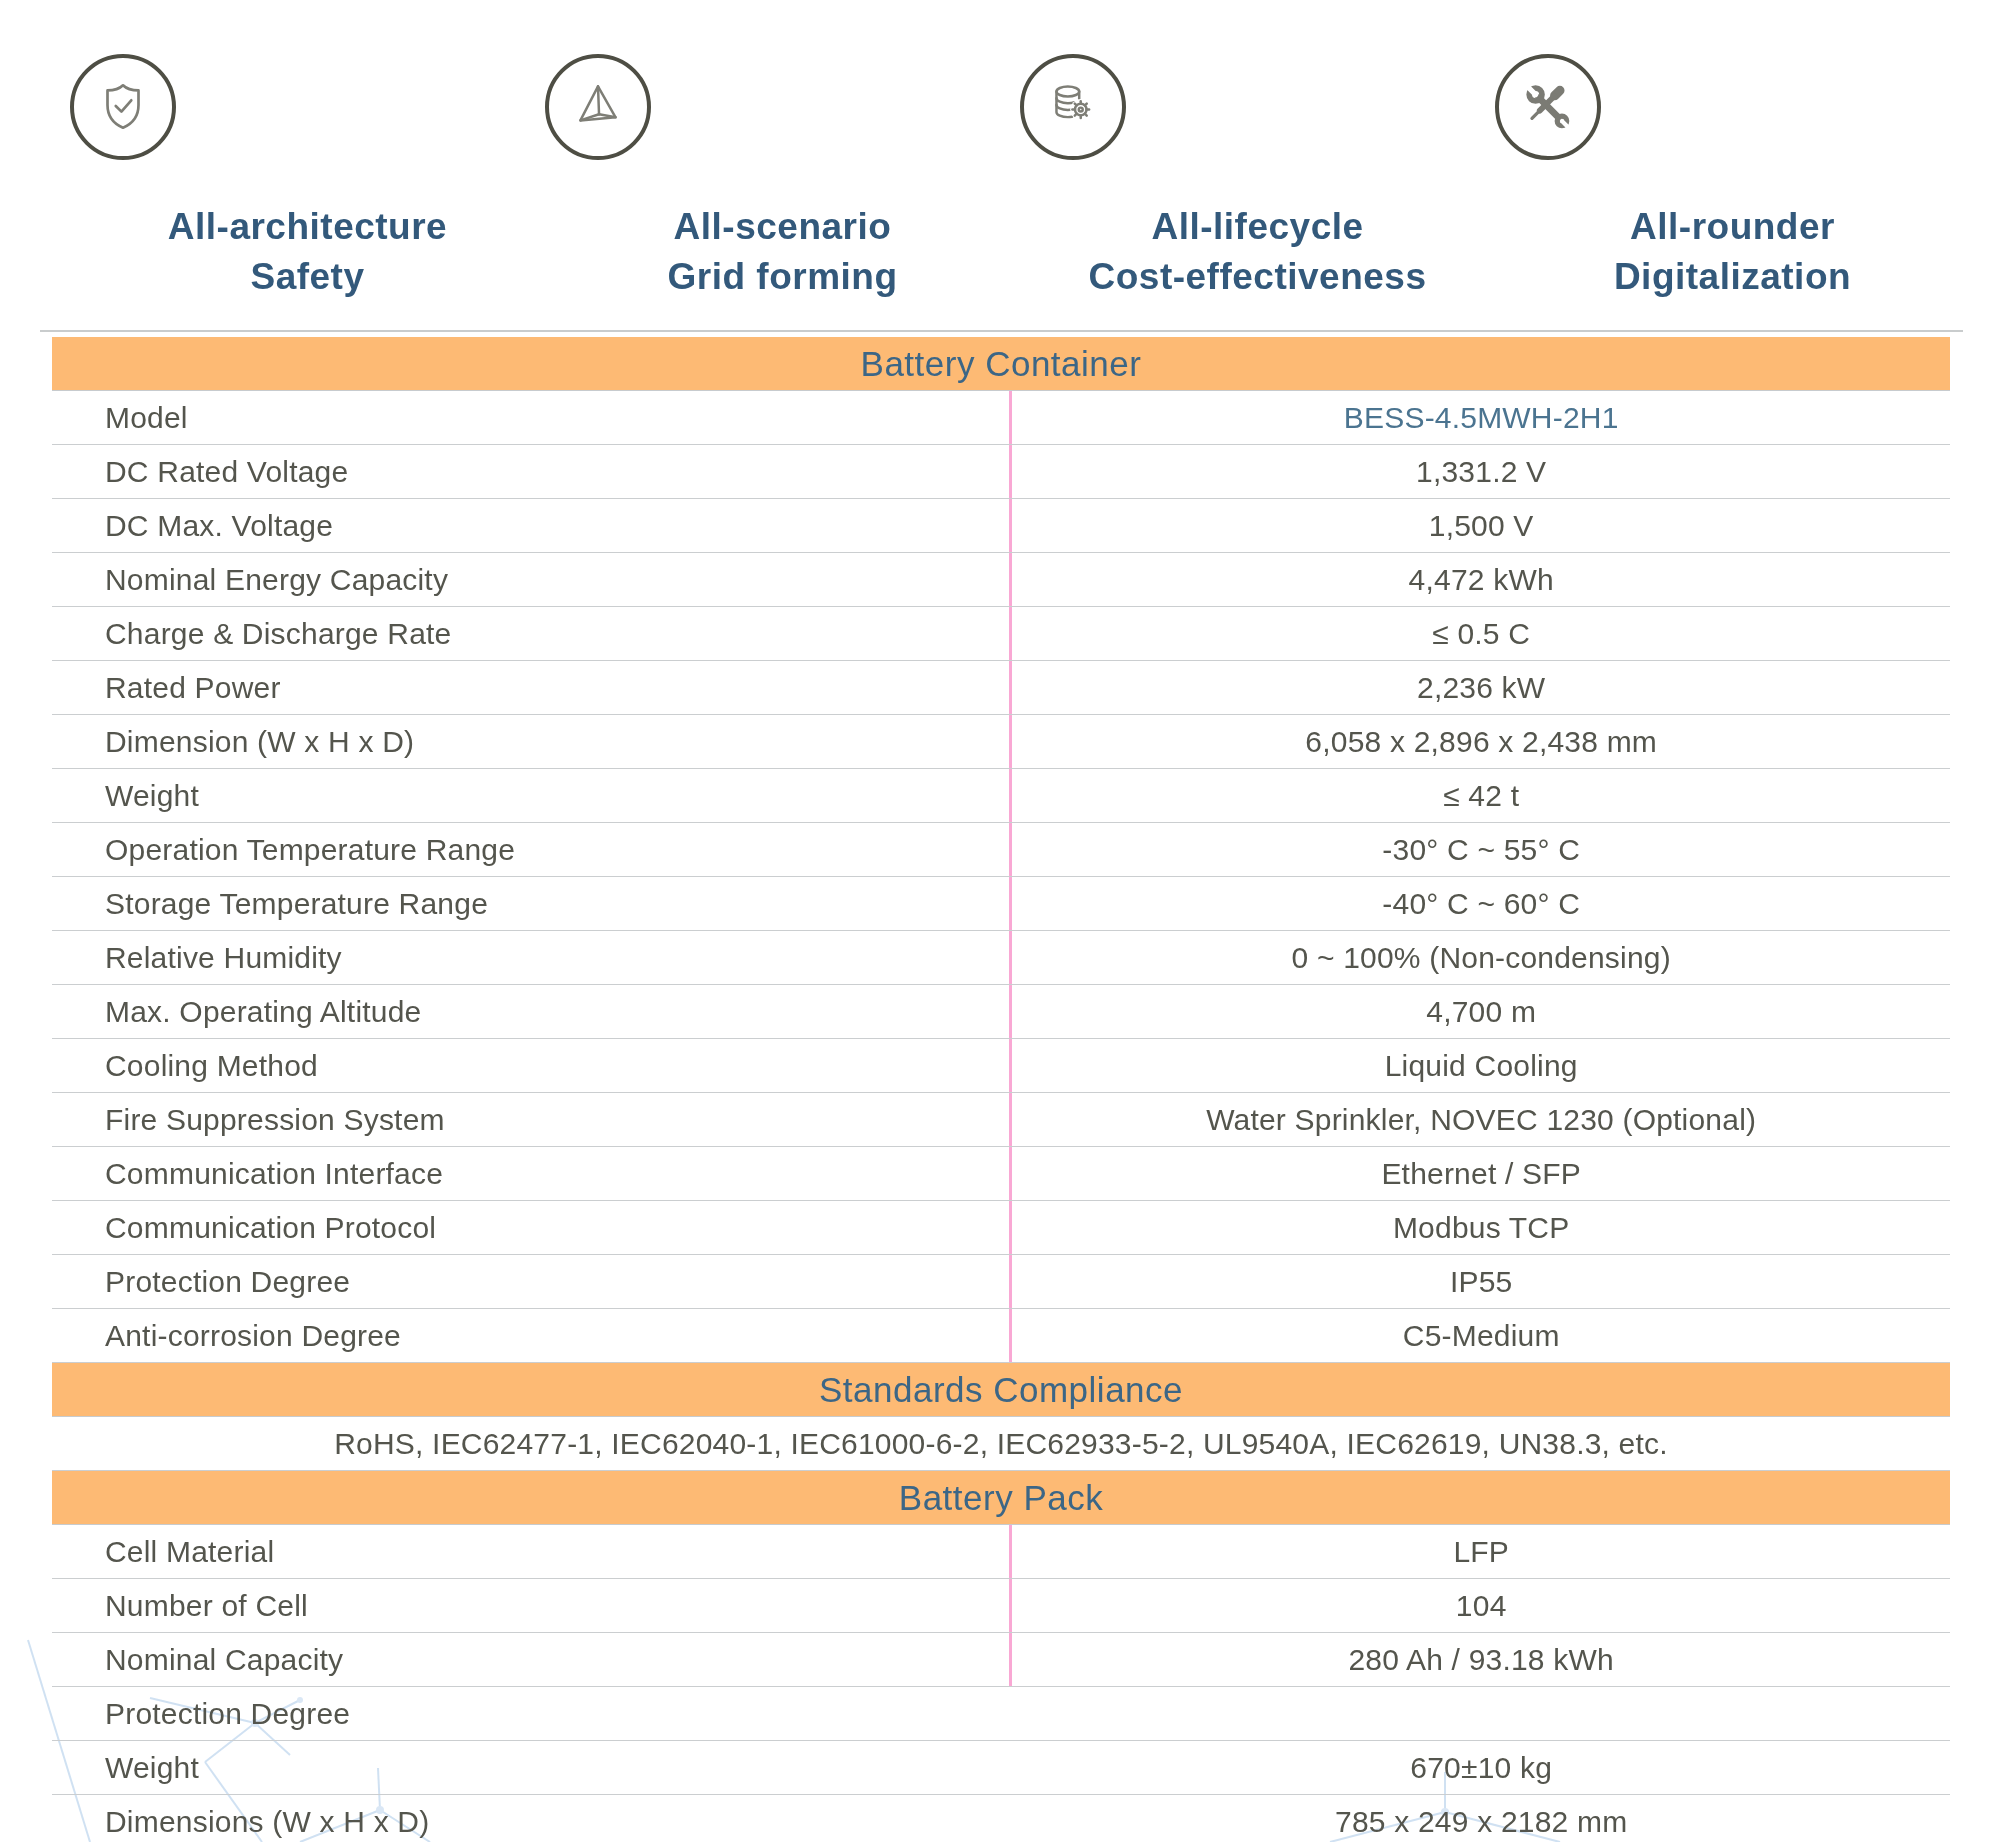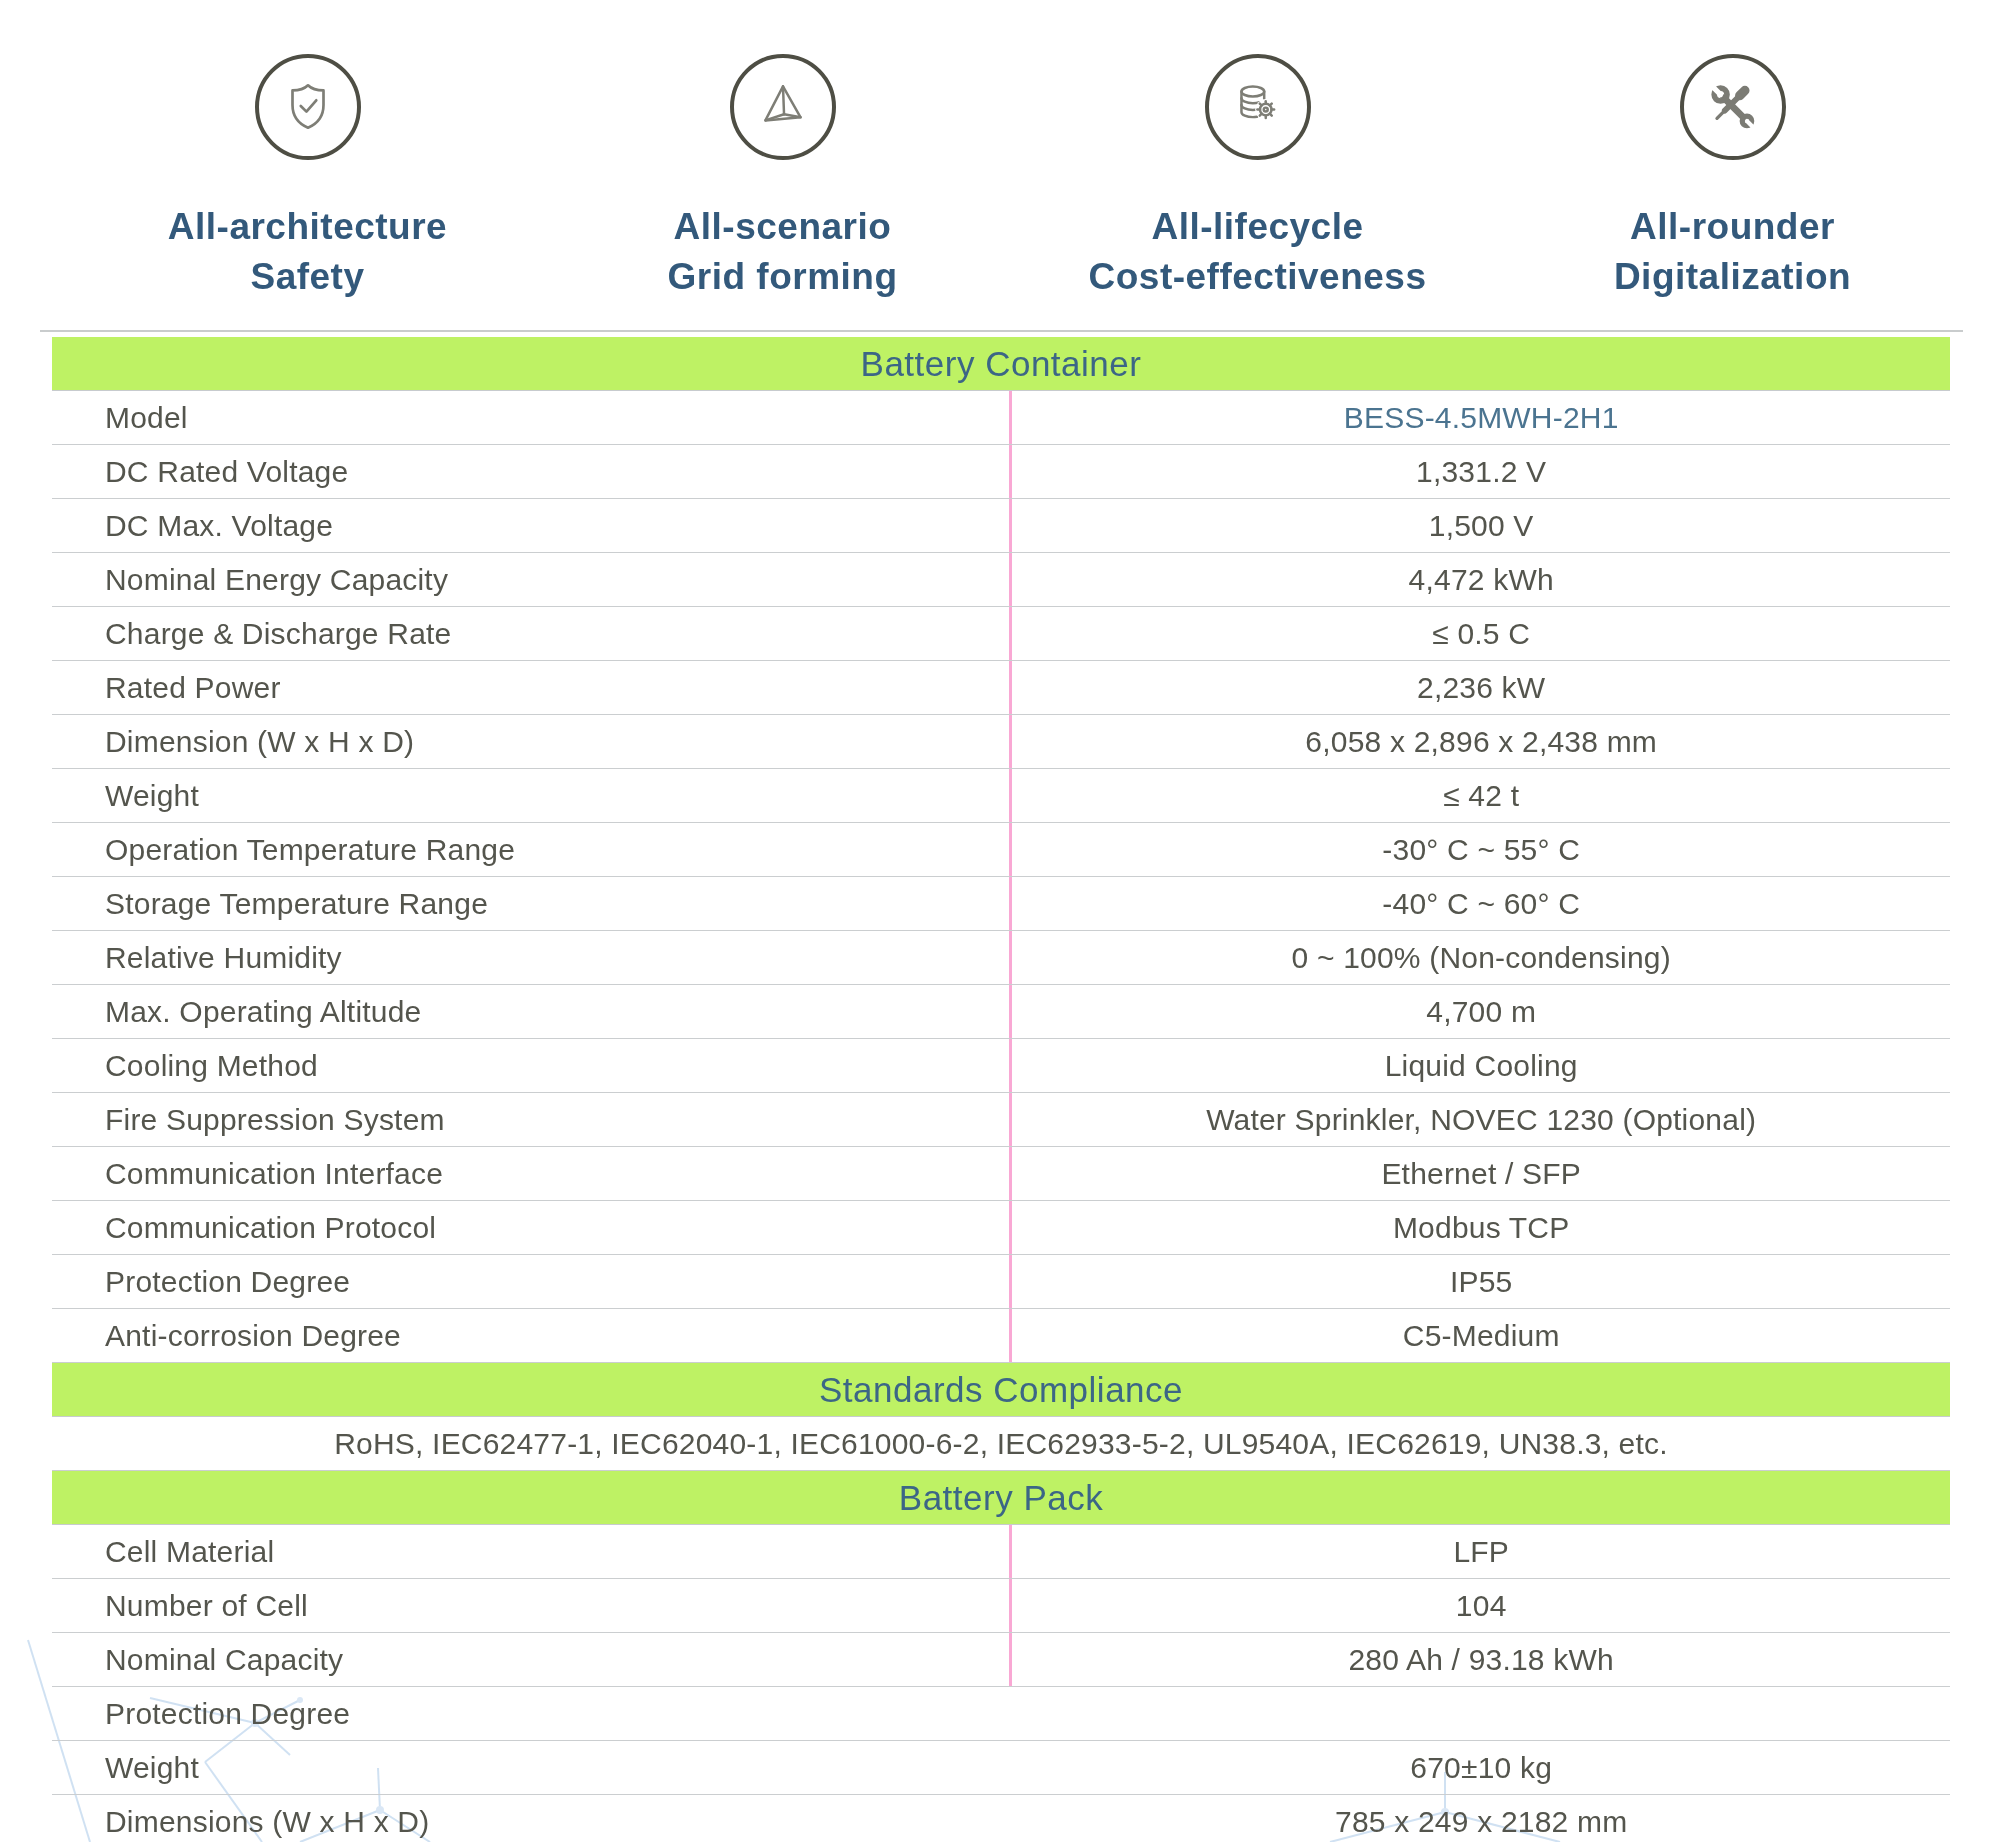--- a/index.html
+++ b/index.html
@@ -9,21 +9,21 @@
     background:#ffffff;
     overflow:hidden;
     font-family:"Liberation Sans","DejaVu Sans",sans-serif;
   }
   
   .features{
     position:absolute;left:70px;top:54px;width:1900px;
     display:flex;z-index:2;
   }
   .feature{
-    width:475px;display:flex;flex-direction:column;align-items:center;
+    width:475px;display:flex;flex-direction:column;
   }
   .icon-circle{
     width:106px;height:106px;border:4px solid #4e4e44;border-radius:50%;
     box-sizing:border-box;display:flex;align-items:center;justify-content:center;
     background:#ffffff;
   }
   .icon-circle svg{display:block;}
   .feature-label{
     margin-top:42px;
     font-size:37px;font-weight:bold;color:#33597b;
@@ -31,21 +31,21 @@
   }
   
   .top-rule{
     position:absolute;left:40px;top:330px;width:1923px;height:2px;
     background:#c9cccd;z-index:1;
   }
   .spec-table{
     position:absolute;left:52px;top:337px;width:1898px;z-index:1;
   }
   .band{
-    height:53px;background:#bef264;
+    height:53px;background:#fdba74;
     border-bottom:1px solid #c7cbce;
     display:flex;align-items:center;justify-content:center;
   }
   .band span{font-size:35px;color:#3c6686;letter-spacing:.5px;}
   .row{
     height:53px;display:flex;align-items:stretch;
     border-bottom:1px solid #cbced0;
     background:transparent;
   }
   .cell{display:flex;align-items:center;font-size:30px;color:#54554d;letter-spacing:.2px;}

